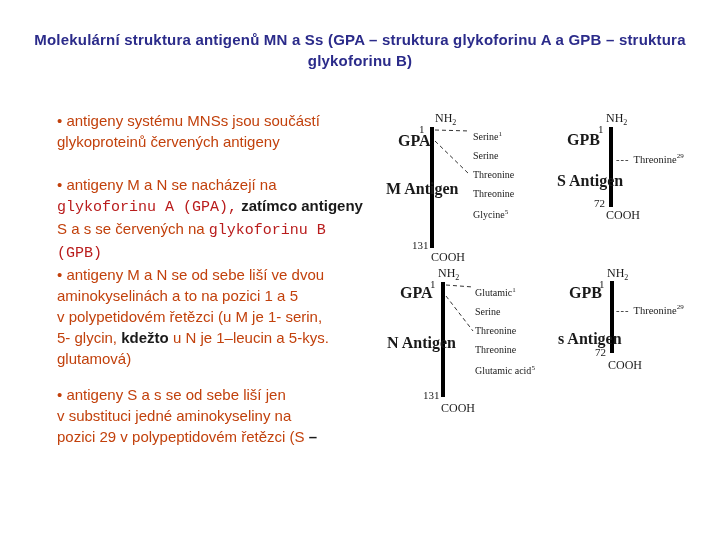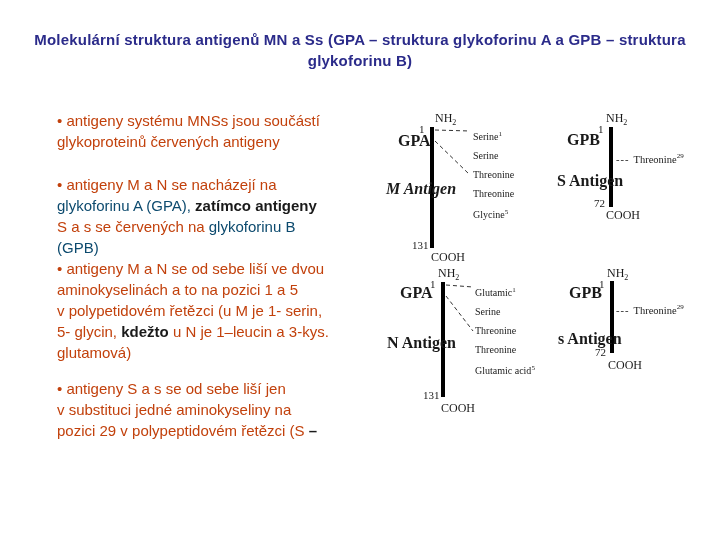--- a/index.html
+++ b/index.html
@@ -11,21 +11,21 @@
     position:absolute;left:32px;top:29px;width:656px;text-align:center;
     font-size:15px;font-weight:bold;line-height:21px;color:#2b2b8a;letter-spacing:.2px;
   }
   .textcol{
     position:absolute;left:57px;top:110px;font-size:15px;line-height:21px;white-space:nowrap;
   }
   .bullet{margin:0;}
   .bullet.gap22{margin-top:22px;}
   .bullet.gap14{margin-top:15px;}
   .k{color:#c2410c;}
-  .b{color:#0c4a6e;}
+  .b{color:#b91c1c;font-family:Liberation Mono, monospace;}
   .kb{color:#1a1a1a;font-weight:bold;margin-top:24px;}
   .dlabel{position:absolute;font-family:"Liberation Serif",serif;font-size:16px;font-weight:bold;white-space:nowrap;}
   .dtext{position:absolute;font-family:"Liberation Serif",serif;font-size:12px;white-space:nowrap;}
   .dnum{position:absolute;font-family:"Liberation Serif",serif;font-size:11px;white-space:nowrap;}
   .bar{position:absolute;width:4px;background:#000;}
   .aminos{position:absolute;font-family:"Liberation Serif",serif;font-size:10px;line-height:19px;white-space:nowrap;}
   .aminos sup{font-size:7px;}
   .residue{position:absolute;font-family:"Liberation Serif",serif;font-size:10.5px;white-space:nowrap;}
   .residue sup{font-size:7px;}
   .dash{letter-spacing:1px;margin-right:4px;}
@@ -47,42 +47,42 @@
     <div class="bullet gap22">
         <div><span class="k">• antigeny M a N se nacházejí na</span></div>
         <div><span class="b">glykoforinu A (GPA),</span><span class="kb"> zatímco antigeny</span></div>
         <div><span class="k">S a s se červených na </span><span class="b">glykoforinu B</span></div>
         <div><span class="b">(GPB)</span></div>
       </div>
     <div class="bullet">
         <div><span class="k">• antigeny M a N se od sebe liší ve dvou</span></div>
         <div><span class="k">aminokyselinách a to na pozici 1 a 5</span></div>
         <div><span class="k">v polypetidovém řetězci (u M je 1- serin,</span></div>
-        <div><span class="k">5- glycin, </span><span class="kb">kdežto</span><span class="k"> u N je 1–leucin a 3-kys.</span></div>
+        <div><span class="k">5- glycin, </span><span class="kb">kdežto</span><span class="k"> u N je 1–leucin a 5-kys.</span></div>
         <div><span class="k">glutamová)</span></div>
       </div>
     <div class="bullet gap14">
         <div><span class="k">• antigeny S a s se od sebe liší jen</span></div>
         <div><span class="k">v substituci jedné aminokyseliny na</span></div>
         <div><span class="k">pozici 29 v polypeptidovém řetězci (S </span><span class="kb">–</span></div>
       </div>
   </div>
 
   <div class="dlabel" style="left:398px;top:132px;">GPA</div>
   <div class="dtext" style="left:435px;top:111px;"><span>NH</span><sub>2</sub></div>
   <div class="dnum" style="left:419px;top:123px;">1</div>
   <div class="bar" style="left:430px;top:127px;height:121px;"></div>
   <div class="aminos" style="left:473px;top:125px;">
       <div class="amino-row"><span>Serine</span><sup>1</sup></div>
       <div class="amino-row"><span>Serine</span></div>
       <div class="amino-row"><span>Threonine</span></div>
       <div class="amino-row"><span>Threonine</span></div>
       <div class="amino-row"><span>Glycine</span><sup>5</sup></div>
     </div>
-  <div class="dlabel" style="left:386px;top:180px;font-style:italic;">M Antigen</div>
+  <div class="dlabel" style="left:386px;top:180px;">M Antigen</div>
   <div class="dnum" style="left:412px;top:239px;">131</div>
   <div class="dtext" style="left:431px;top:250px;">COOH</div>
 
   <div class="dlabel" style="left:567px;top:131px;">GPB</div>
   <div class="dtext" style="left:606px;top:111px;"><span>NH</span><sub>2</sub></div>
   <div class="dnum" style="left:598px;top:123px;">1</div>
   <div class="bar" style="left:609px;top:127px;height:80px;"></div>
   <div class="residue" style="left:616px;top:152px;"><span class="dash">---</span><span>Threonine</span><sup>29</sup></div>
   <div class="dlabel" style="left:557px;top:172px;">S Antigen</div>
   <div class="dnum" style="left:594px;top:197px;">72</div>

